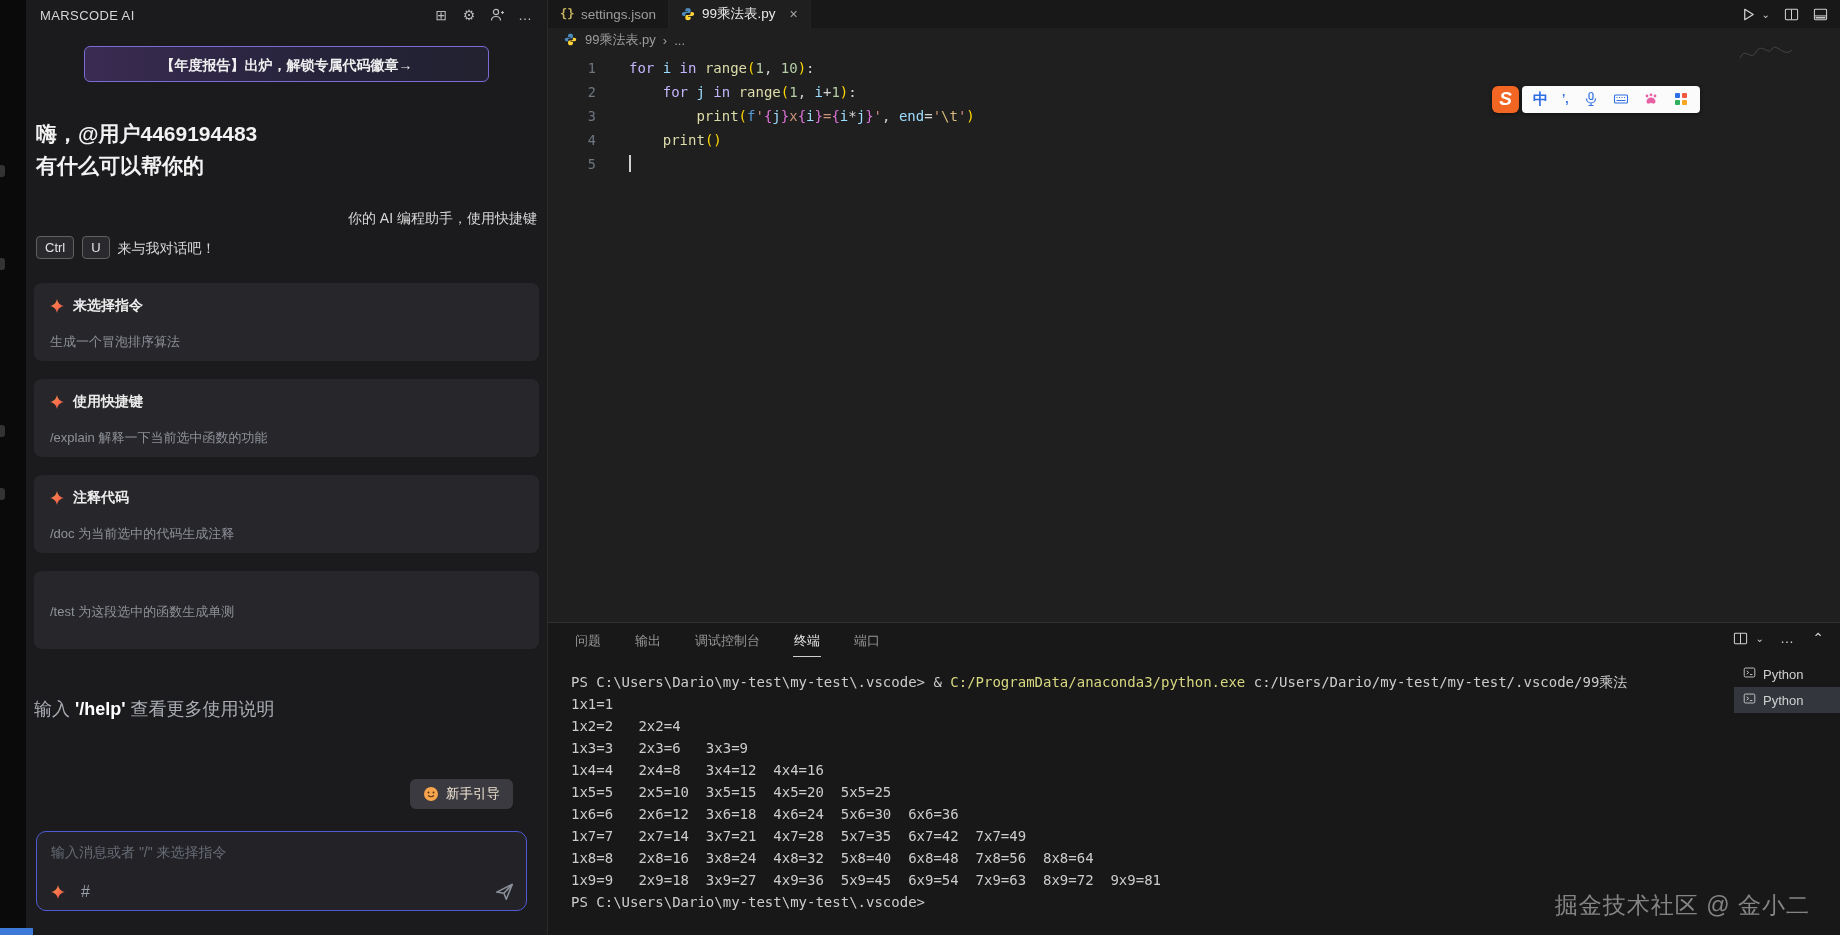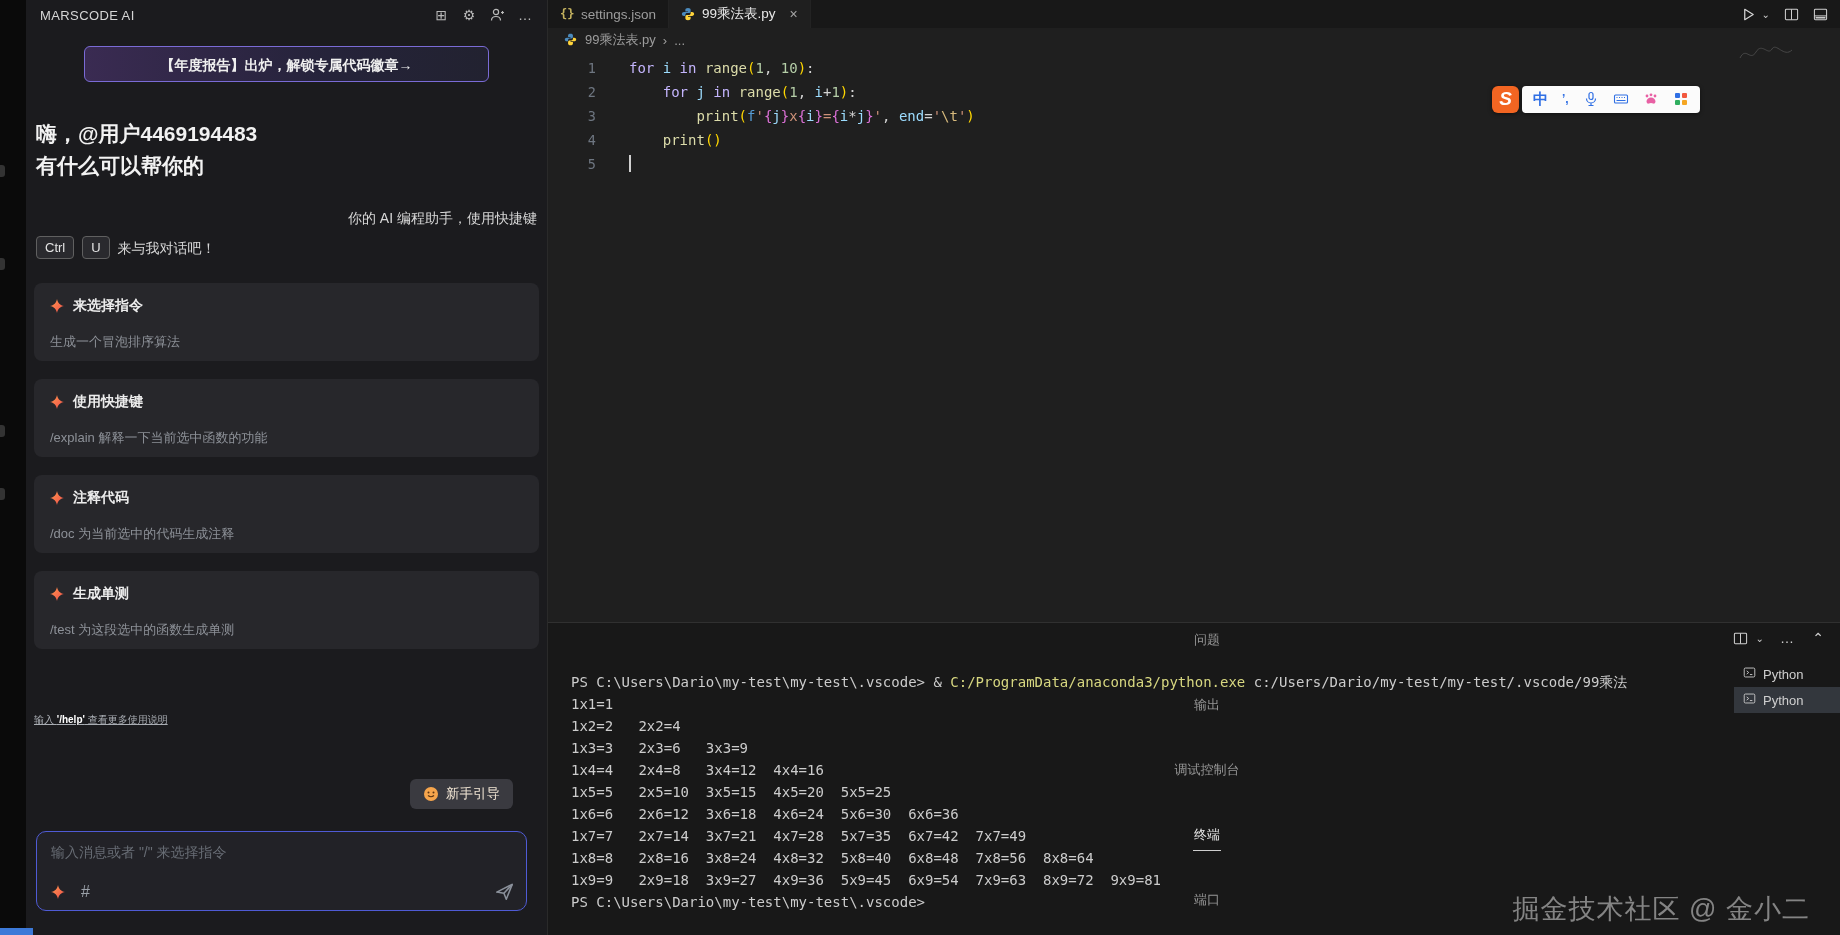--- a/index.html
+++ b/index.html
@@ -24,21 +24,21 @@
   .helper{margin:26px 10px 0;font-size:14px;color:#d8d8d8;line-height:20px;text-align:right;}
   .keys-row{margin-top:8px;display:flex;align-items:center;gap:8px;}
   kbd{display:inline-block;border:1px solid #606060;border-radius:4px;background:#2a2a2e;color:#e3e3e3;
       font-size:13px;line-height:21px;padding:0 8px;font-family:"Liberation Sans",sans-serif;}
   .cards{margin:24px 8px 0;}
   .card{background:#27272b;border-radius:8px;height:78px;box-sizing:border-box;padding:14px 16px;margin-bottom:18px;cursor:pointer;}
   .card-title-row{display:flex;align-items:center;gap:9px;}
   .card-title{font-size:14px;font-weight:700;color:#ececec;}
   .card-desc{margin-top:18px;font-size:13px;color:#8d9198;}
   .spark{width:14px;height:14px;display:inline-block;}
-  .help-hint{margin:64px 8px 0;font-size:10px;color:#a9adb3;text-decoration:underline;}
+  .help-hint{margin:48px 8px 0;font-size:18px;color:#a9adb3;}
   .help-hint b{color:#ffffff;}
   .guide-btn{position:absolute;right:34px;bottom:126px;height:30px;display:flex;align-items:center;gap:7px;
              background:#3a3a40;border:none;border-radius:6px;padding:0 13px;color:#efe3d2;font-size:13.5px;cursor:pointer;
              font-family:"Liberation Sans",sans-serif;}
   .guide-btn svg{width:16px;height:16px;}
   .chat-input{position:absolute;left:10px;right:20px;bottom:24px;height:80px;background:#222227;
               border:1px solid #4f5bd5;border-radius:10px;box-sizing:border-box;padding:12px 14px;cursor:text;}
   .placeholder{font-size:14px;color:#686d75;}
   .input-row{position:absolute;left:14px;right:12px;bottom:9px;display:flex;align-items:center;gap:16px;}
   .hash{color:#9aa0a8;font-size:16px;cursor:pointer;}
@@ -76,34 +76,34 @@
             box-shadow:0 1px 4px rgba(0,0,0,.45);}
   .ime-ic{display:inline-flex;align-items:center;justify-content:center;cursor:pointer;}
   .ime-ic svg{width:16px;height:16px;}
   .ime-zh{color:#2f6fe4;font-weight:700;font-size:15px;}
   .ime-punc{color:#2f6fe4;font-weight:700;font-size:12px;}
 
   .scribble{position:absolute;right:46px;top:42px;opacity:.45;}
 
   
   .panel{position:absolute;left:0;right:0;top:622px;bottom:0;background:#181818;border-top:1px solid #303030;}
-  .panel-tabs{position:absolute;left:0;right:0;top:0;height:34px;display:flex;align-items:center;gap:32px;padding-left:26px;font-size:13px;flex-direction:column;}
+  .panel-tabs{position:absolute;left:0;right:0;top:0;height:34px;display:flex;align-items:center;gap:32px;padding-left:26px;font-size:13px;}
   .ptab{color:#969696;cursor:pointer;padding:8px 1px 6px;border-bottom:1px solid transparent;}
   .ptab.active{color:#e7e7e7;border-bottom-color:#cfcfcf;}
   .panel-actions{position:absolute;right:14px;top:7px;display:flex;align-items:center;gap:15px;color:#cfcfcf;}
   .panel-actions .hicon svg{width:15px;height:15px;}
   .terminal{position:absolute;left:23px;top:48px;right:112px;font-size:14px;line-height:22px;color:#cccccc;}
   .tline{white-space:pre;tab-size:8;font-family:"DejaVu Sans Mono",monospace;}
   .tc-w{color:#cccccc}.tc-y{color:#d7d780}
   .term-sidebar{position:absolute;right:0;top:38px;bottom:0;width:106px;}
   .trow{height:26px;display:flex;align-items:center;gap:7px;padding-left:9px;font-size:13px;color:#cfcfcf;cursor:pointer;}
   .trow.selected{background:#33373d;}
   .trow svg{width:13px;height:13px;flex:none;}
 
-  .watermark{position:absolute;right:30px;bottom:8px;font-size:27px;color:rgba(205,205,205,.6);letter-spacing:1px;z-index:6;}
+  .watermark{position:absolute;right:30px;bottom:14px;font-size:23px;color:rgba(205,205,205,.6);letter-spacing:1px;z-index:6;}
   .corner-chip{position:absolute;left:0;bottom:0;width:33px;height:7px;background:#3c79d8;z-index:7;}
 </style>
 </head>
 <body>
 
 <svg width="0" height="0" style="position:absolute">
   <defs>
     <linearGradient id="sparkGrad" x1="0" y1="0" x2="1" y2="1">
       <stop offset="0" stop-color="#ff9a4d"></stop>
         <stop offset="1" stop-color="#ef4b4b"></stop>
@@ -177,26 +177,20 @@
         <div class="card">
           <div class="card-title-row">
             <span class="spark"><svg class="spark" viewBox="0 0 16 16">
                 <path d="M8 0C8.6 4.2 11.8 7.4 16 8C11.8 8.6 8.6 11.8 8 16C7.4 11.8 4.2 8.6 0 8C4.2 7.4 7.4 4.2 8 0Z" fill="url(#sparkGrad)"></path>
               </svg></span>
             <span class="card-title">注释代码</span>
           </div>
           <div class="card-desc">/doc 为当前选中的代码生成注释</div>
         </div>
         <div class="card">
-          <div class="card-title-row">
-            <span class="spark"><svg class="spark" viewBox="0 0 16 16">
-                <path d="M8 0C8.6 4.2 11.8 7.4 16 8C11.8 8.6 8.6 11.8 8 16C7.4 11.8 4.2 8.6 0 8C4.2 7.4 7.4 4.2 8 0Z" fill="url(#sparkGrad)"></path>
-              </svg></span>
-            <span class="card-title">生成单测</span>
-          </div>
           <div class="card-desc">/test 为这段选中的函数生成单测</div>
         </div>
       </div>
 
     <div class="help-hint">
       <span>输入 </span><b>'/help'</b><span> 查看更多使用说明</span>
     </div>
 
     <button class="guide-btn">
       <svg viewBox="0 0 16 16">

